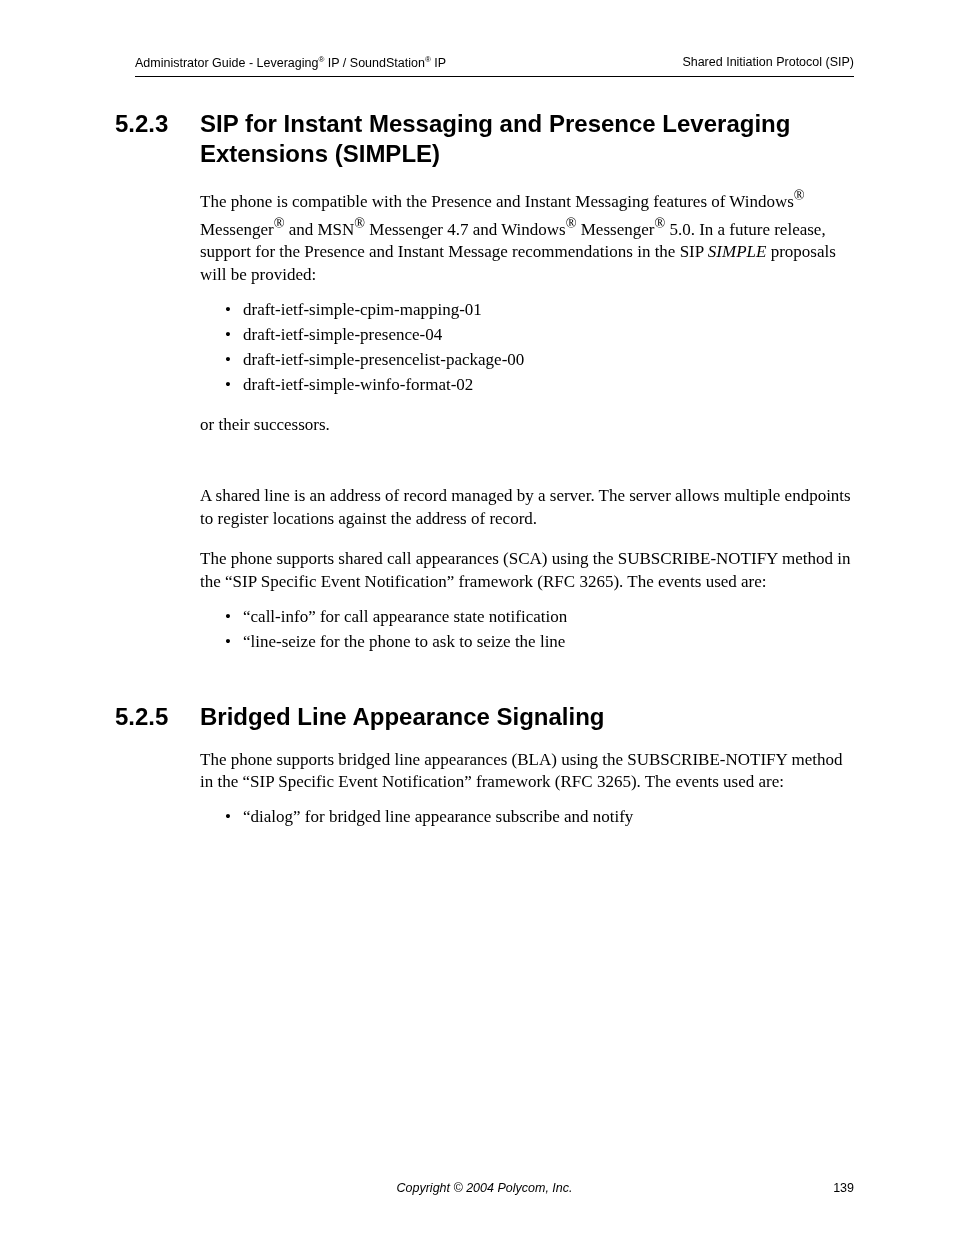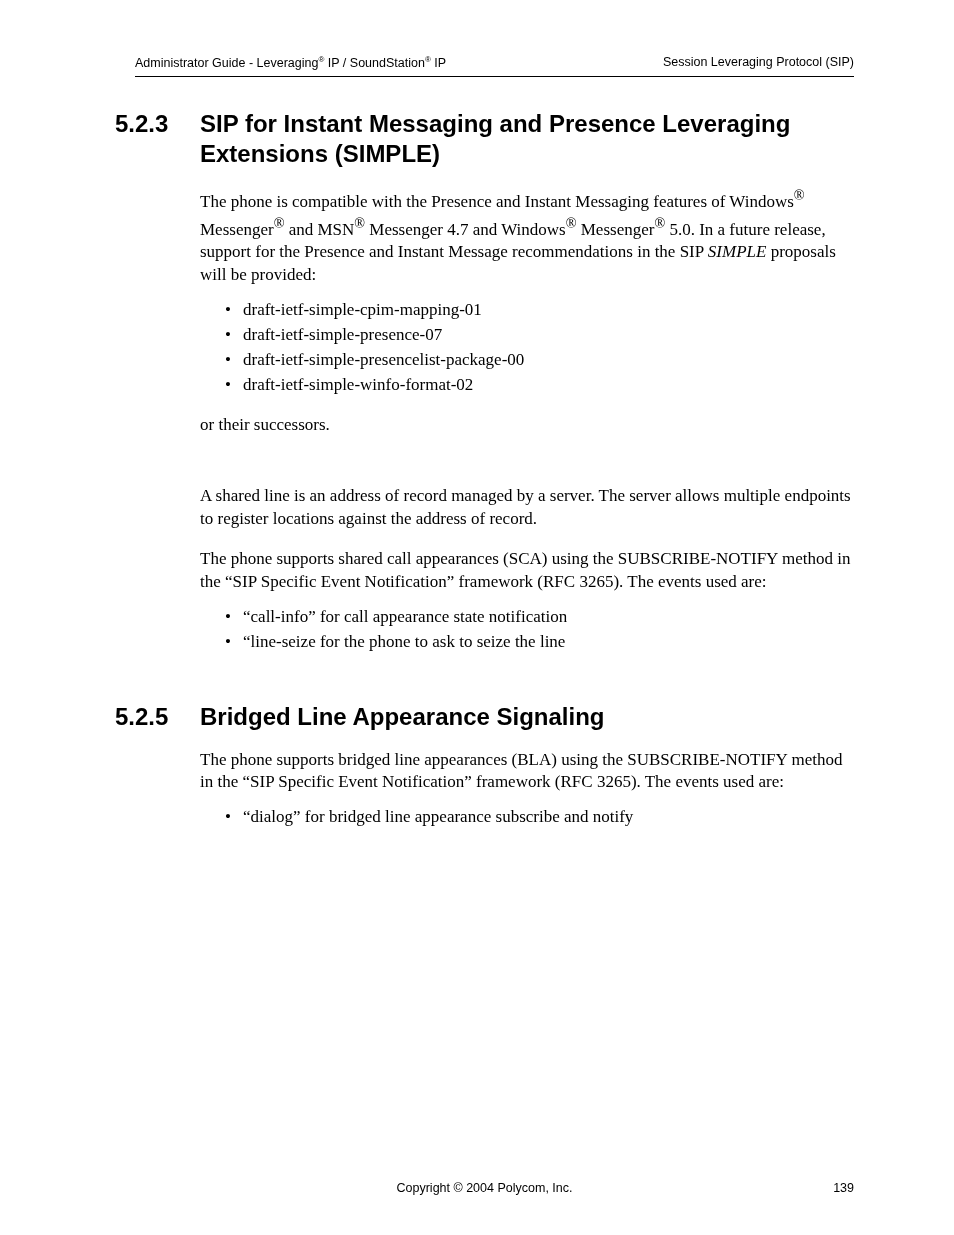--- a/index.html
+++ b/index.html
@@ -86,50 +86,51 @@
     align-items: center;
     font-family: "Helvetica Neue", Helvetica, Arial, sans-serif;
     font-size: 12.5px;
     padding-left: 20px;
   }
   .footer-center {
     position: absolute;
     left: 0;
     right: 0;
     text-align: center;
+    font-style: italic;
   }
   .footer-right {
     position: relative;
     z-index: 1;
   }
   em { font-style: italic; }
 </style>
 </head>
 <body>
 
 <div class="page">
 
   <div class="header">
     <div>
       <span>Administrator Guide - Leveraging</span><sup>®</sup><span> IP / SoundStation</span><sup>®</sup><span> IP</span>
     </div>
-    <div>Session Leveraging Protocol (SIP)</div>
+    <div>Shared Initiation Protocol (SIP)</div>
   </div>
 
   <div class="section">
     <h2 class="section-heading">
       <span class="sec-num">5.2.3</span>
       <span class="sec-title">SIP for Instant Messaging and Presence Leveraging Extensions (SIMPLE)</span>
     </h2>
     <p class="body-text">
       <span>The phone is compatible with the Presence and Instant Messaging features of Windows</span><sup>®</sup><span> Messenger</span><sup>®</sup><span> and MSN</span><sup>®</sup><span> Messenger 4.7 and Windows</span><sup>®</sup><span> Messenger</span><sup>®</sup><span> 5.0.  In a future release, support for the Presence and Instant Message recommendations in the SIP </span><em>SIMPLE</em><span> proposals will be provided:</span>
     </p>
     <ul class="bullet-list">
       <li>draft-ietf-simple-cpim-mapping-01</li>
-      <li>draft-ietf-simple-presence-07</li>
+      <li>draft-ietf-simple-presence-04</li>
       <li>draft-ietf-simple-presencelist-package-00</li>
       <li>draft-ietf-simple-winfo-format-02</li>
     </ul>
     <p class="body-text">or their successors.</p>
   </div>
 
   <div class="section">
     <p class="body-text">A shared line is an address of record managed by a server.  The server allows multiple endpoints to register locations against the address of record.</p>
     <p class="body-text">The phone supports shared call appearances (SCA) using the SUBSCRIBE-NOTIFY method in the “SIP Specific Event Notification” framework (RFC 3265).  The events used are:</p>
     <ul class="bullet-list">

